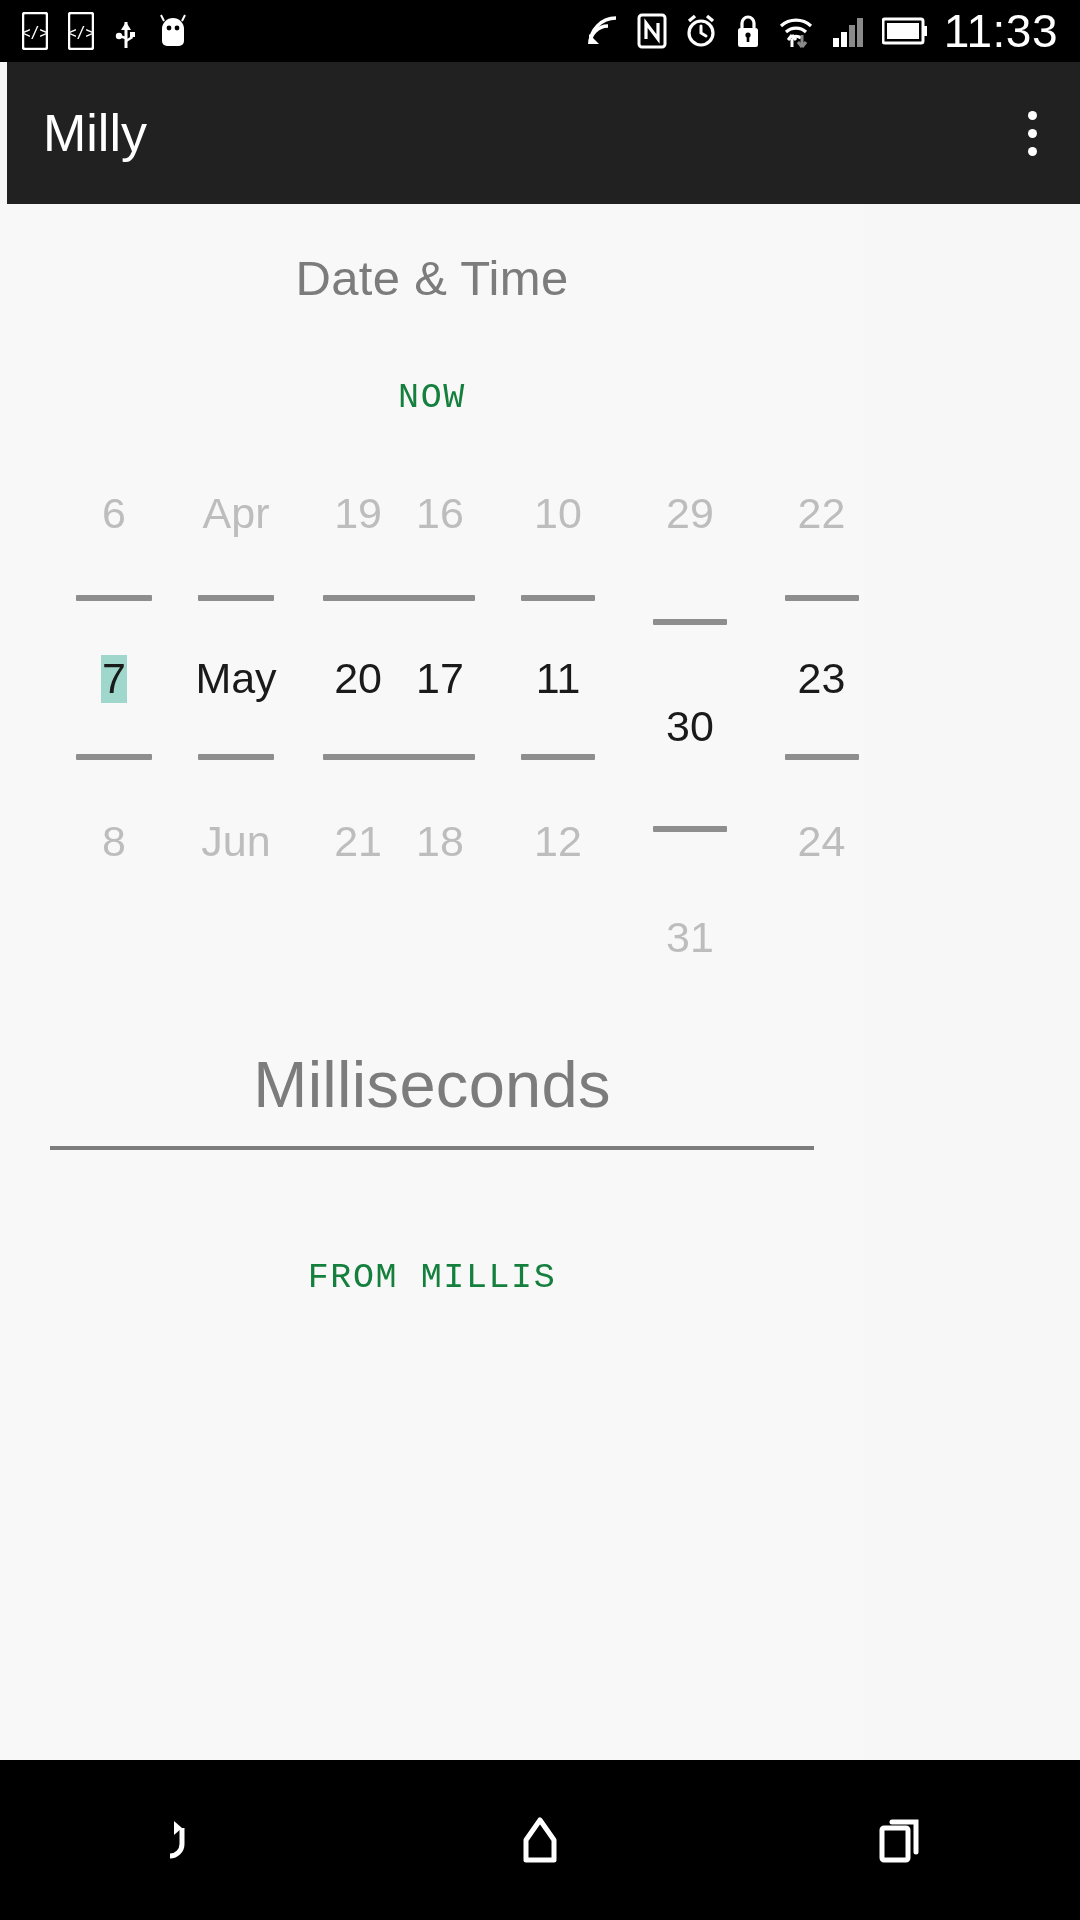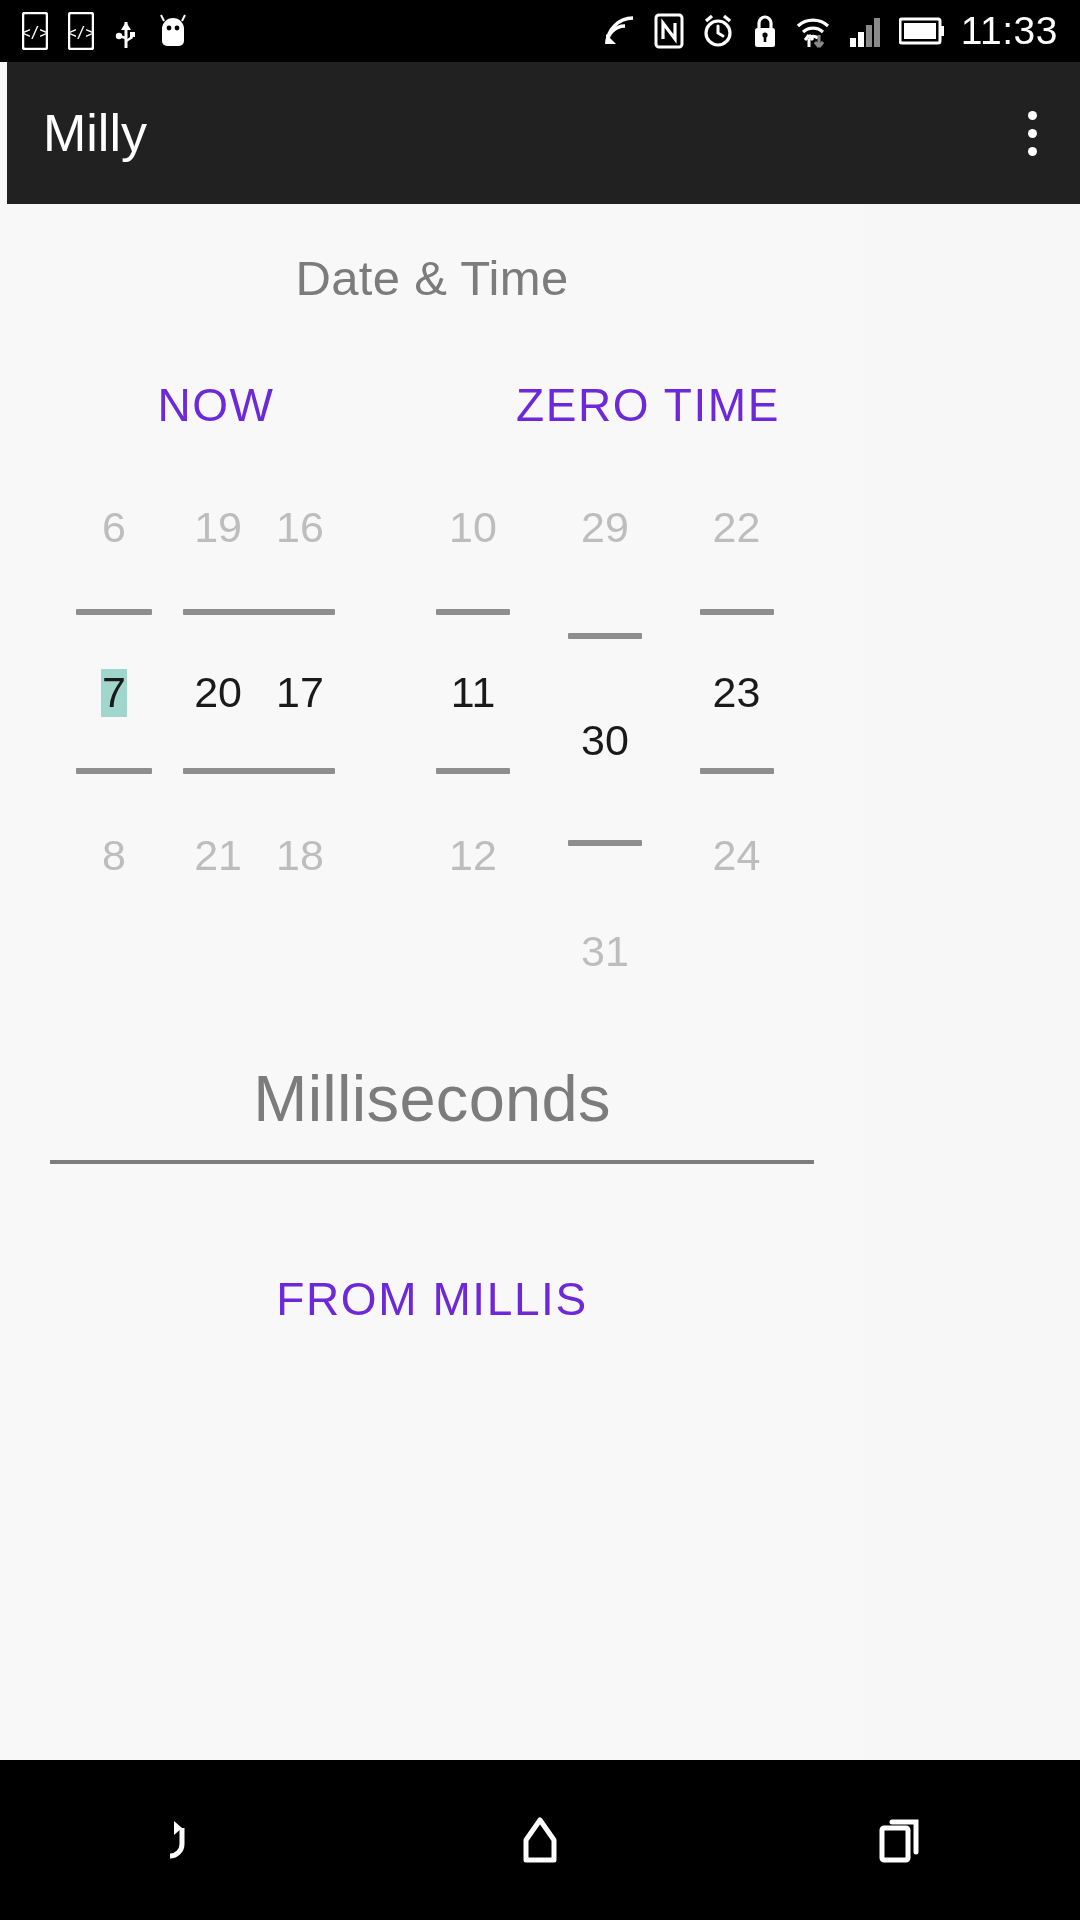--- a/index.html
+++ b/index.html
@@ -15,21 +15,21 @@
   .statusbar{
     position:absolute;top:0;left:0;width:1080px;height:62px;
     background:#000;display:flex;align-items:center;
     box-sizing:border-box;padding:0 22px;
   }
   .sb-left{display:flex;align-items:center;gap:20px;}
   .sb-right{display:flex;align-items:center;gap:17px;margin-left:auto;}
   .sb-ico{display:inline-flex;align-items:center;justify-content:center;}
   .sb-ico svg{display:block;}
   .sb-time{
-    color:#fff;font-size:39px;letter-spacing:0.5px;
+    color:#fff;font-size:46px;letter-spacing:0.5px;
     margin-left:16px;font-family:"Liberation Sans", sans-serif;
   }
 
   
   .appbar{
     position:absolute;top:62px;left:0;width:1080px;height:142px;
     background:#212121;display:flex;align-items:center;
     box-sizing:border-box;padding:0 36px;margin-left:7px;
   }
   .app-title{color:#fff;font-size:52px;font-weight:400;letter-spacing:0px;}
@@ -48,24 +48,24 @@
   .section-title{
     text-align:center;color:#7c7c7c;font-size:49px;font-weight:400;
     padding-top:46px;letter-spacing:0.3px;
   }
 
   .btn-row{
     display:flex;margin-top:64px;
   }
   .btn-row .cell{flex:1;text-align:center;}
   .flat-btn{
-    display:inline-block;color:#6d28d9;font-size:46px;
+    display:inline-block;color:#15803d;font-size:35px;
     letter-spacing:1.6px;font-weight:400;cursor:pointer;
     padding:8px 18px;background:transparent;border:none;
-    font-family:Liberation Sans, sans-serif;
+    font-family:Liberation Mono, monospace;
   }
 
   
   .pickers{
     margin-top:66px;display:flex;align-items:flex-start;
     padding:0 62px;box-sizing:border-box;
   }
   .pgroup{display:flex;}
   .pgroup.left{width:430px;}
   .spacer{flex:1;}
@@ -244,43 +244,51 @@
 </div>
 
 <div class="content">
 
   <div class="section-title">Date &amp; Time</div>
 
   <div class="btn-row">
     <div class="cell">
       <button class="flat-btn">NOW</button>
     </div>
-    <div class="cell">
-      <button class="flat-btn">ZERO TIME</button>
-    </div>
   </div>
 
   <div class="pickers">
 
     <div class="pgroup left">
 
       <div class="picker day">
         <div class="pv faded">6</div>
         <div class="gap-a"></div>
         <div class="pline"></div>
         <div class="gap-b"></div>
         <div class="pv cur">
             <span class="sel">7</span>
           </div>
         <div class="gap-c"></div>
         <div class="pline"></div>
         <div class="gap-d"></div>
         <div class="pv faded">8</div>
       </div>
 
+      <div class="picker month">
+        <div class="pv faded">Apr</div>
+        <div class="gap-a"></div>
+        <div class="pline"></div>
+        <div class="gap-b"></div>
+        <div class="pv cur">May</div>
+        <div class="gap-c"></div>
+        <div class="pline"></div>
+        <div class="gap-d"></div>
+        <div class="pv faded">Jun</div>
+      </div>
 
       <div class="picker year">
         <div class="pv faded">
           <span class="yearvals">
             <span>19</span>
             <span>16</span>
           </span>
         </div>
         <div class="gap-a"></div>
         <div class="pline"></div>

